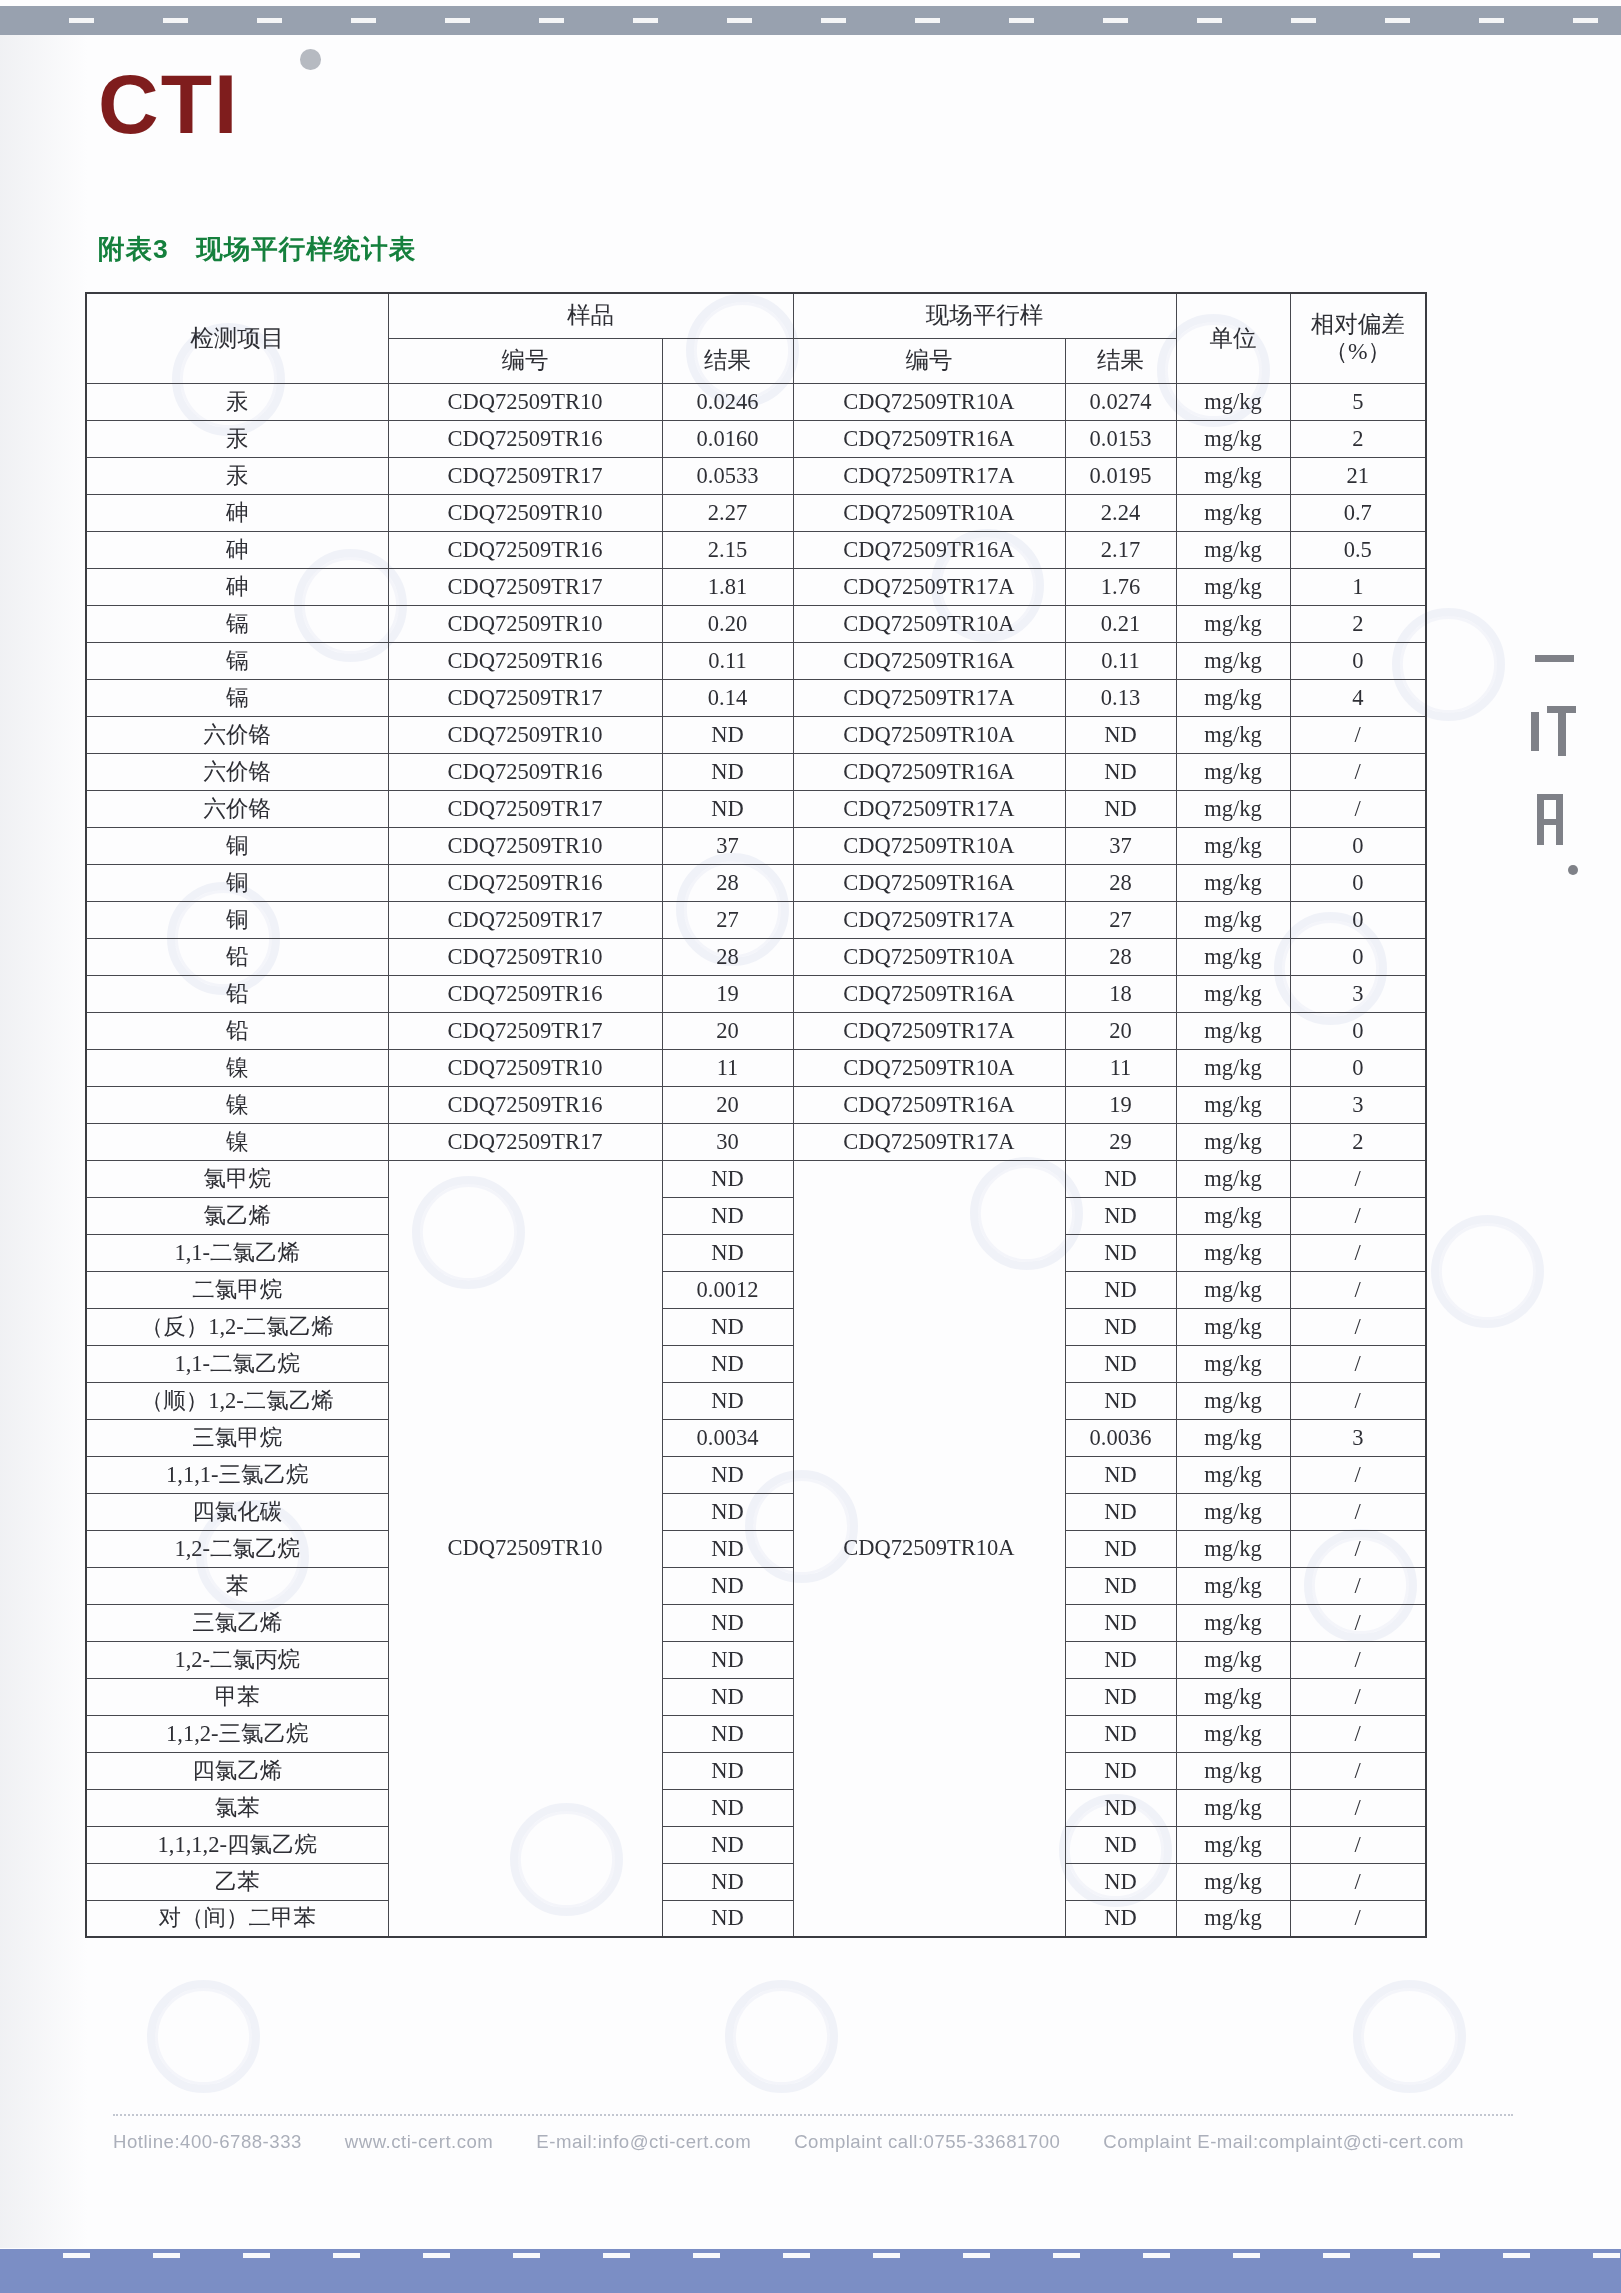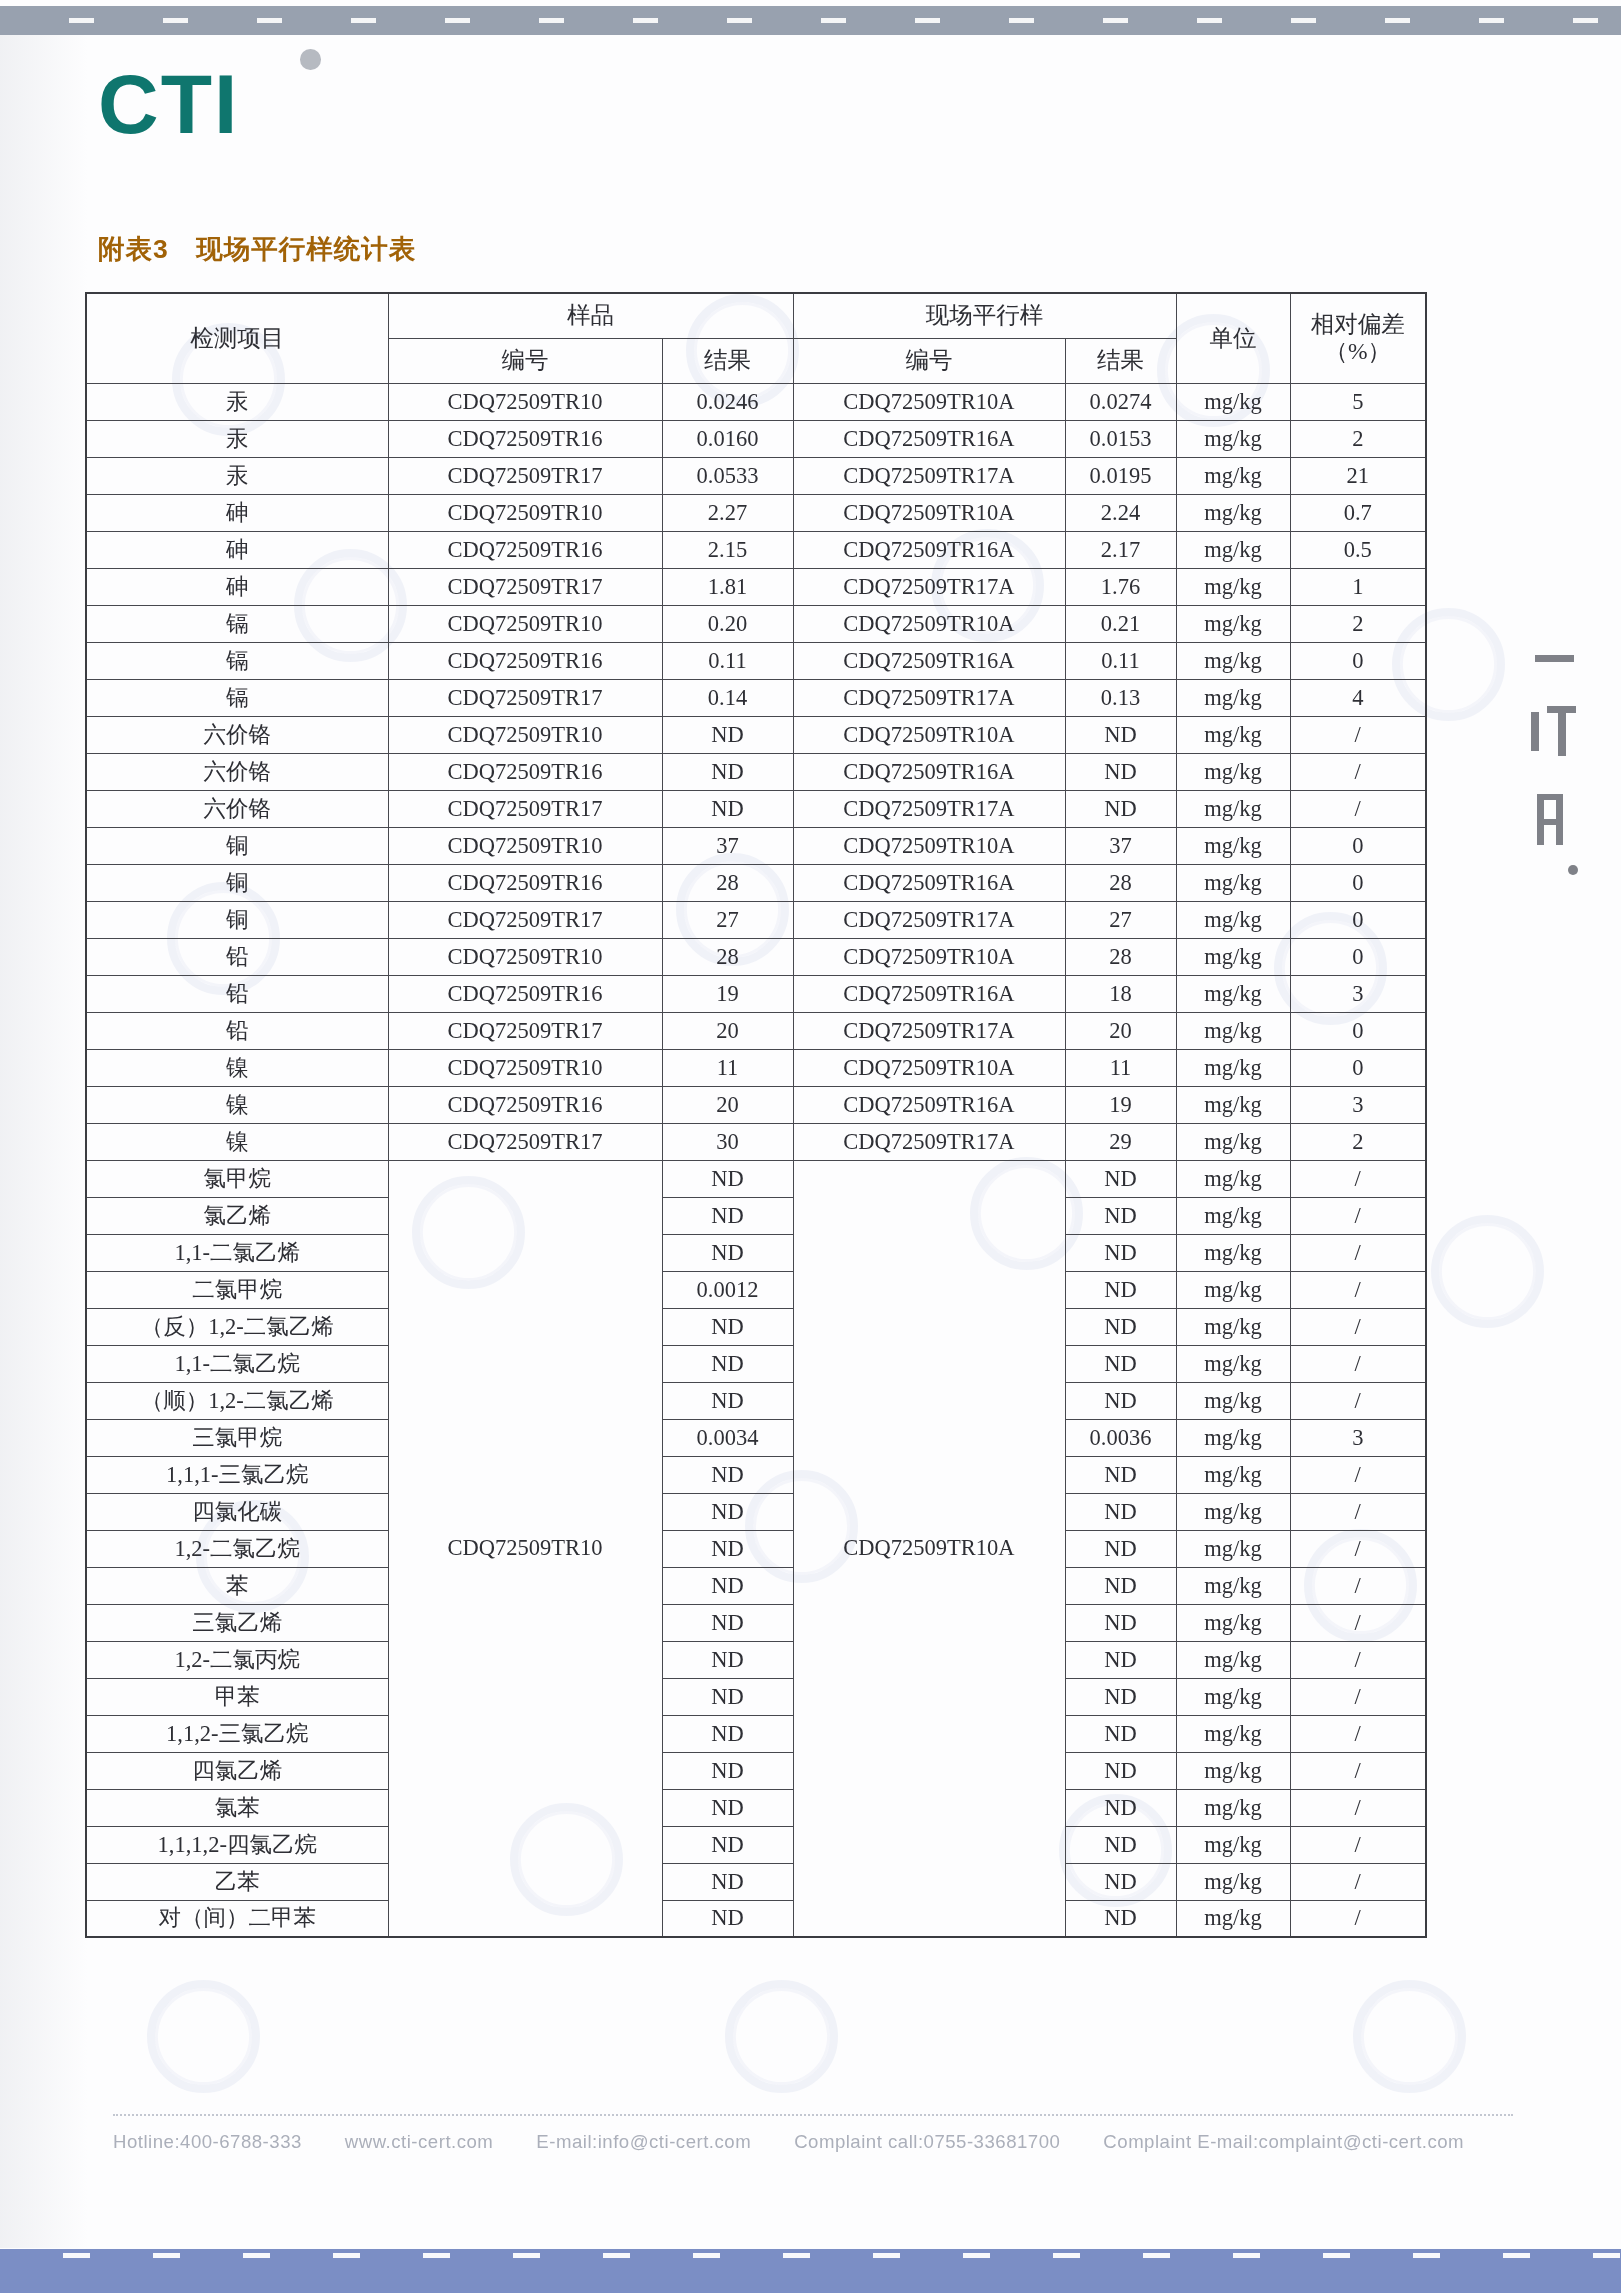--- a/index.html
+++ b/index.html
@@ -41,41 +41,41 @@
     box-shadow:inset 0 0 0 2.9px rgba(125,145,200,.07);
     pointer-events:none;
   }
   
   .bleed { position:absolute; opacity:.8; }
   .bleed div { background:#60636b; position:absolute; }
   
   .logo-row {
     position:absolute; left:98px; top:65px;
     display:flex; align-items:flex-end; gap:46px;
-    color:#0f766e;
+    color:#7f1d1d;
   }
   .logo-cti {
     position:relative;
     font-family:"Liberation Sans","DejaVu Sans",sans-serif;
     font-weight:bold; font-size:84px; line-height:.95; letter-spacing:2px;
   }
   .logo-dot {
     position:absolute; left:202px; top:-15.7px;
     width:20.6px; height:20.6px; border-radius:50%;
     background:#b6bac1;
   }
   .logo-cn {
     font-family:"Liberation Sans","DejaVu Sans",sans-serif;
     font-weight:bold; font-size:65px; line-height:1; letter-spacing:9.8px;
   }
   
   .page-title {
     position:absolute; left:98px; top:231px;
     font-family:"Liberation Sans","DejaVu Sans",sans-serif;
-    font-weight:bold; font-size:26.5px; color:#a16207;
+    font-weight:bold; font-size:26.5px; color:#15803d;
     letter-spacing:1px;
   }
   
   .report-table {
     position:absolute; left:85px; top:292px;
     width:1341px;
     border-collapse:collapse; table-layout:fixed;
     border:2.5px solid #3b3c41;
   }
   .report-table th, .report-table td {

